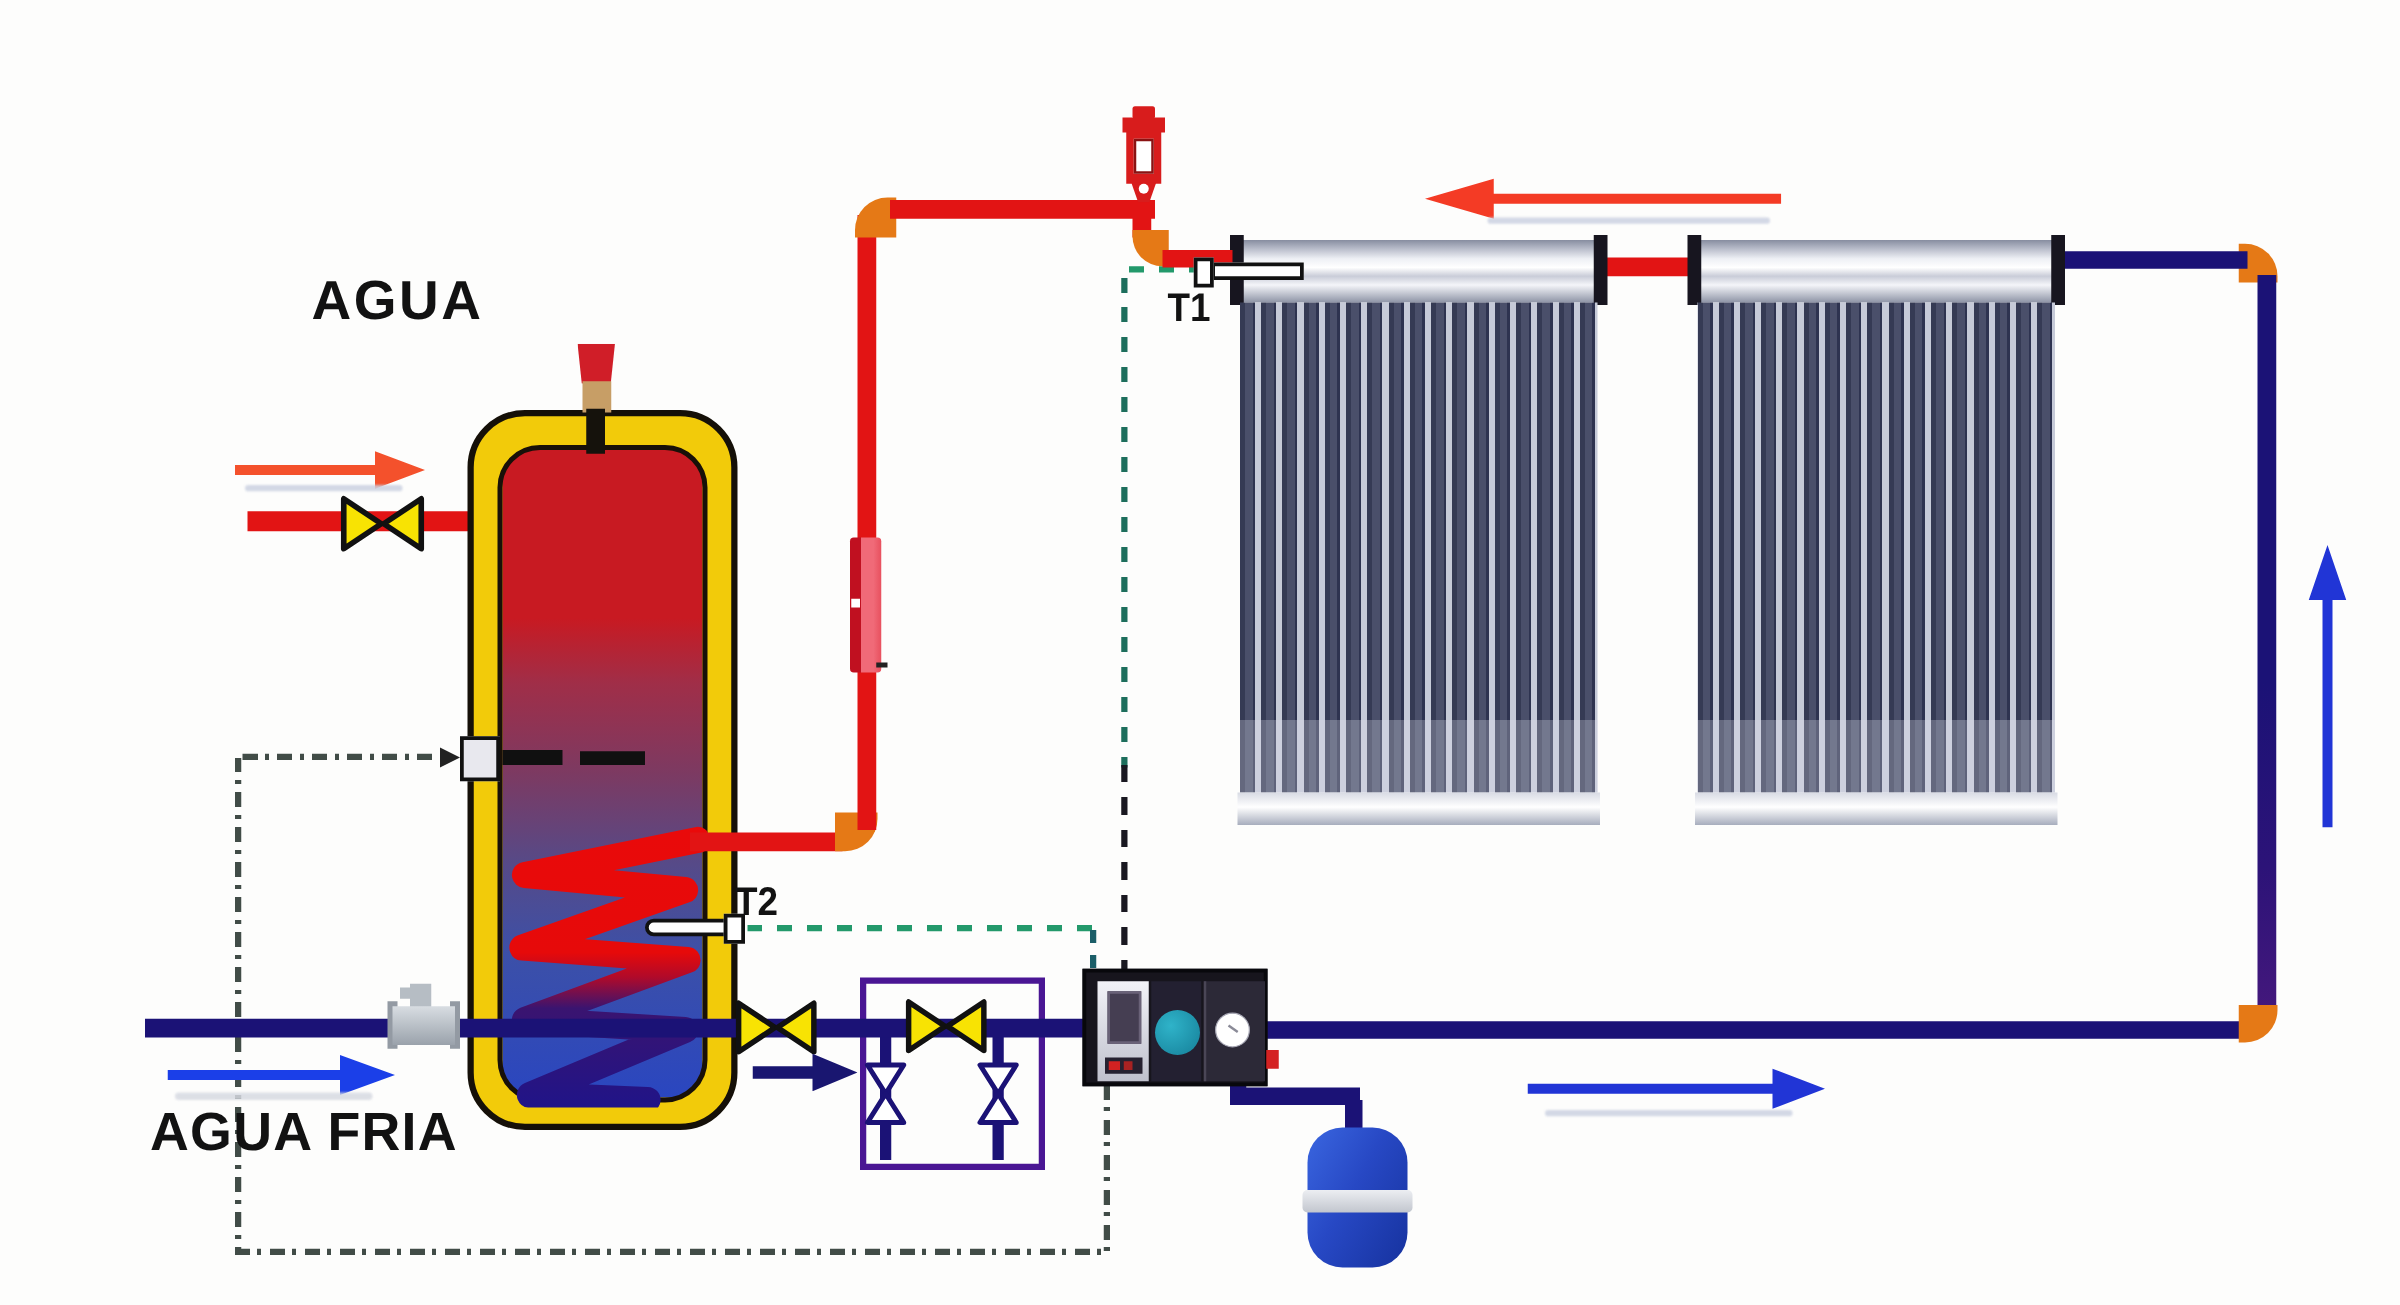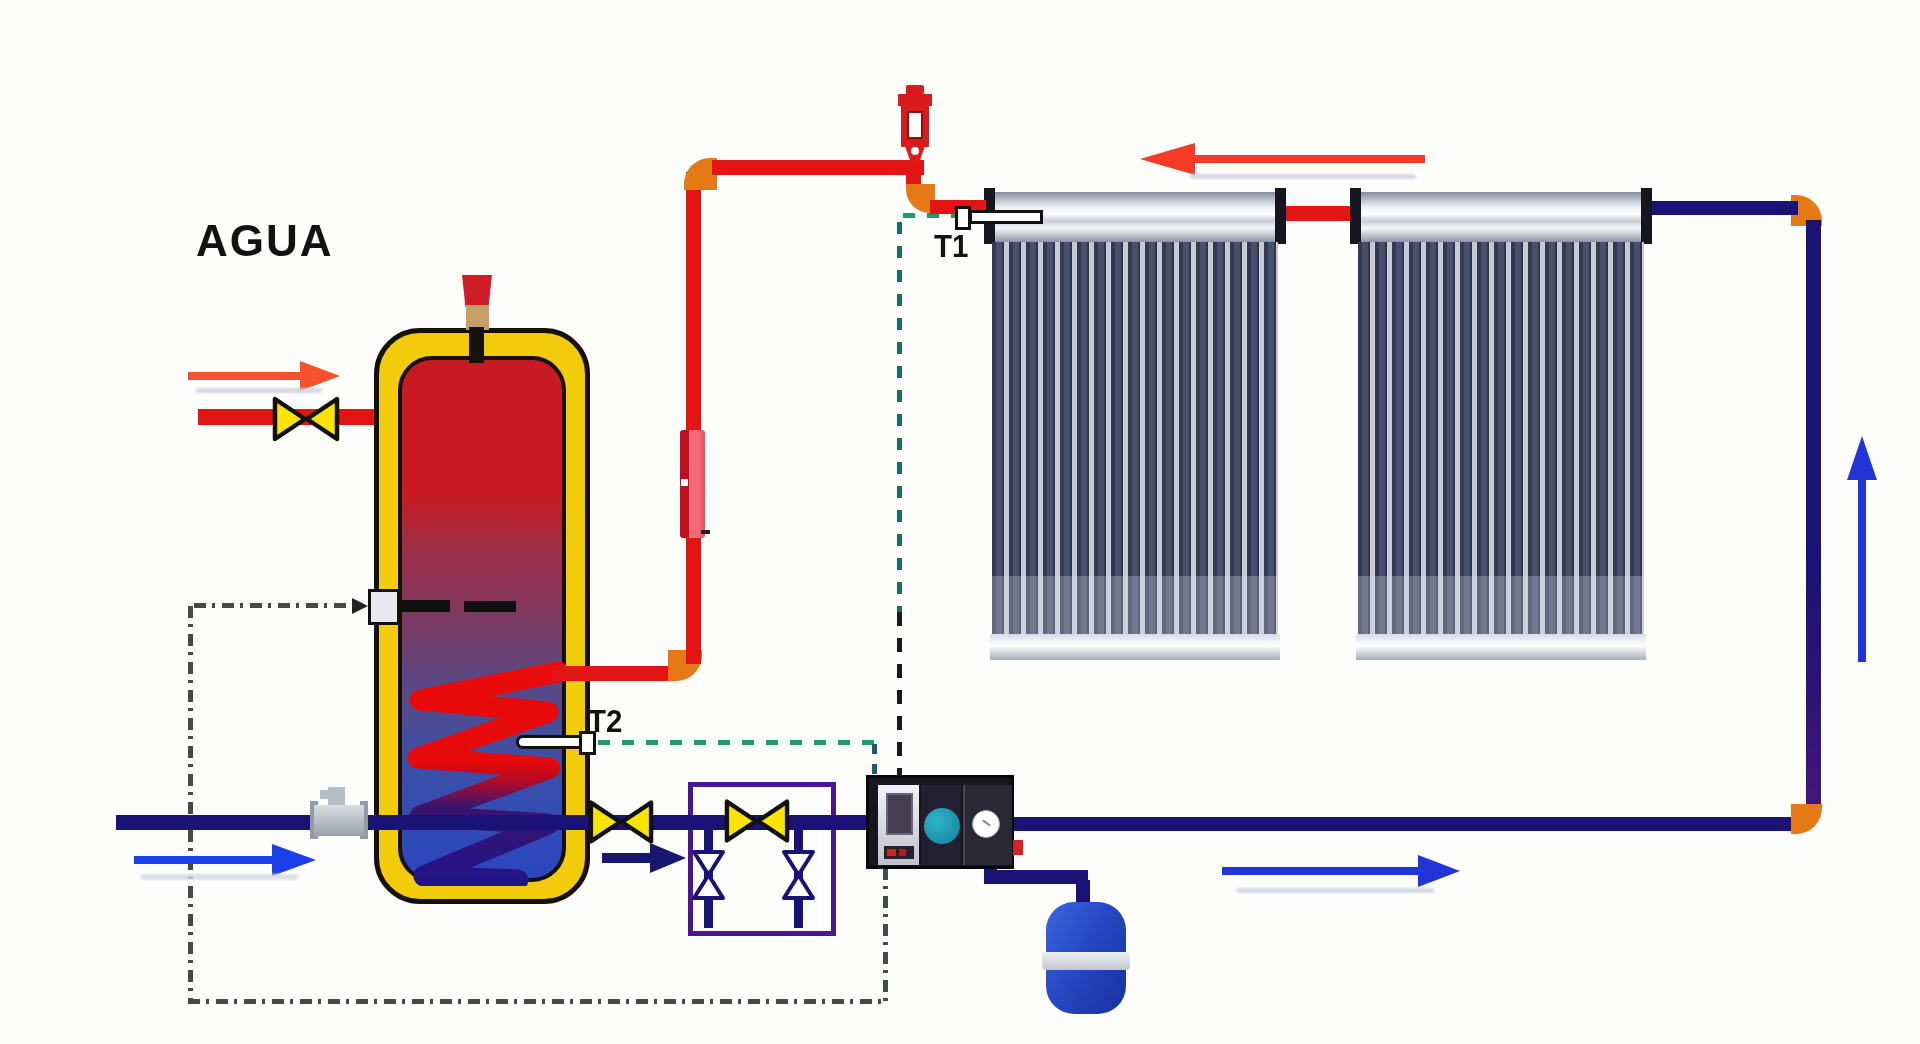--- a/index.html
+++ b/index.html
@@ -205,17 +205,18 @@
 
   <svg class="abs" style="left:134px;top:840px;" width="182" height="40" viewBox="0 0 182 40">
     <polygon points="0,16 138,16 138,4 182,20 138,36 138,24 0,24" fill="#1b3fe8"></polygon>
   </svg>
   <div class="abs shadow-line" style="left:140px;top:874px;width:158px;height:6px;background:#d7dae2;"></div>
 
   <svg class="abs" style="left:1845px;top:436px;" width="34" height="226" viewBox="0 0 34 226">
     <polygon points="13,226 13,44 2,44 17,0 32,44 21,44 21,226" fill="var(--blue-arrow)"></polygon>
   </svg>
 
-  <div class="abs lbl" style="left:196px;top:216px;width:244px;text-align:left;font-size:44px;letter-spacing:2px;">AGUA</div>
+  <div class="abs lbl" style="left:196px;top:216px;width:244px;text-align:center;font-size:44px;letter-spacing:2px;">AGUA</div>
+  <div class="abs lbl" style="left:120px;top:882px;font-size:43px;letter-spacing:1px;">AGUA FRIA</div>
   <div class="abs lbl" style="left:934px;top:228px;font-size:32px;transform:scaleX(.92);transform-origin:left;">T1</div>
   <div class="abs lbl" style="left:588px;top:703px;font-size:32px;transform:scaleX(.92);transform-origin:left;">T2</div>
 
 </div>
 
 </body></html>

